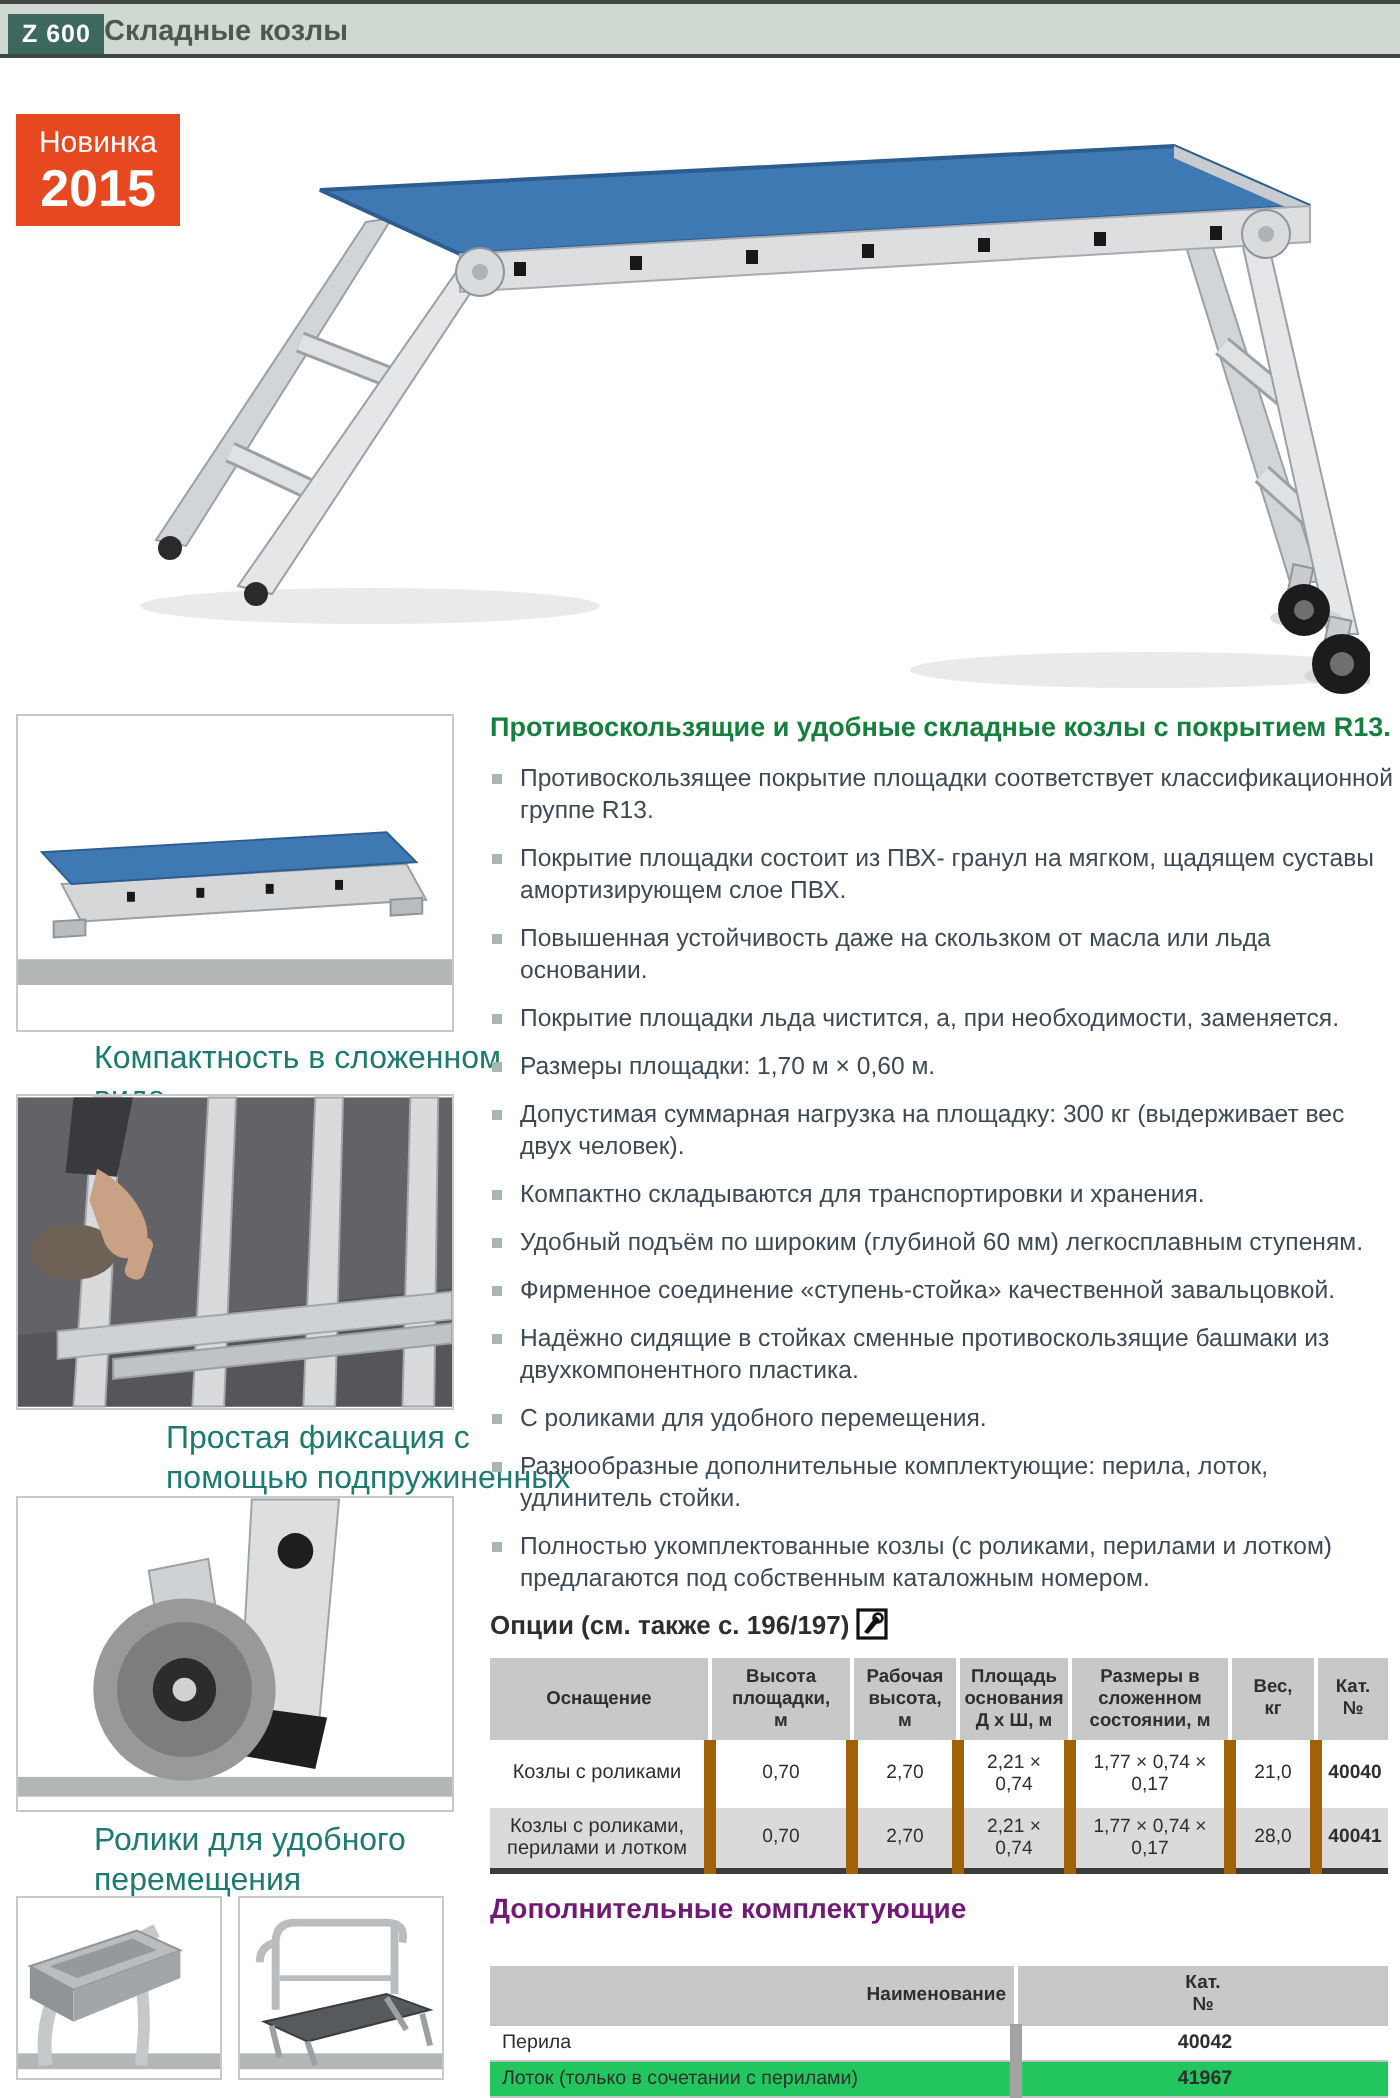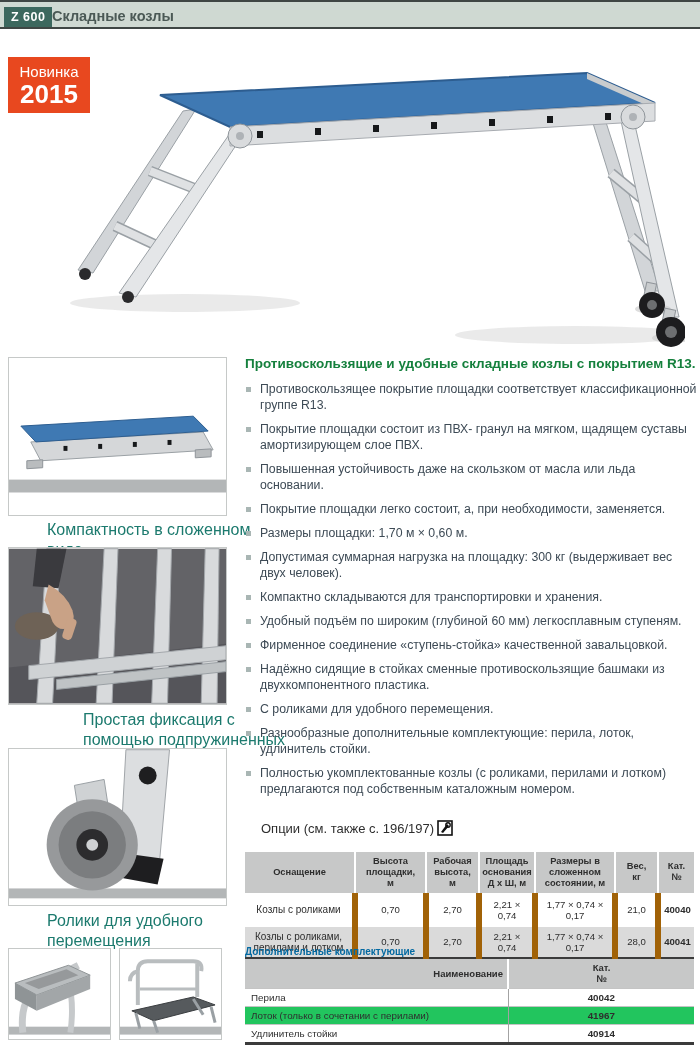--- a/index.html
+++ b/index.html
@@ -33,41 +33,41 @@
   .caption3{top:911px;}
   
   .features{position:absolute;left:245px;top:356px;width:452px;}
   .features-heading{font-size:13.5px;color:#15803d;font-weight:bold;margin:0 0 11px 0;}
   ul.bullets{list-style:none;margin:0;padding:0;}
   ul.bullets li{position:relative;padding-left:15px;font-size:12.3px;line-height:1.3;
     color:#3d4a55;margin-bottom:8px;}
   ul.bullets li::before{content:"";position:absolute;left:1px;top:5px;width:5px;height:5px;background:#a9b6b4;}
   
   .options{position:absolute;left:245px;top:804px;width:449px;}
-  .options-heading{font-size:13px;font-weight:normal;color:#2e2e2e;display:flex;align-items:center;gap:3px;margin:16px;}
+  .options-heading{font-size:13px;font-weight:bold;color:#2e2e2e;display:flex;align-items:center;gap:3px;margin:0;}
   .config-icon{width:16px;height:16px;flex:0 0 auto;}
   table{border-collapse:collapse;table-layout:fixed;}
   .opt-table{width:449px;margin-top:9px;border-bottom:3px solid #3b3b3b;}
   .opt-table th{background:#c7c8c8;font-weight:bold;font-size:9.3px;line-height:1.18;color:#2e2e2e;
     text-align:center;vertical-align:middle;padding:4px 1px;border-left:2px solid #fff;white-space:pre-line;}
   .opt-table th:first-child{border-left:none;}
   .opt-table td{font-size:9.6px;color:#2e2e2e;text-align:center;vertical-align:middle;
     padding:4px 1px;border-left:6px solid #a16207;border-top:2px solid #fff;white-space:pre-line;}
   .opt-table td:first-child{border-left:none;font-size:10px;}
   .opt-table tr.alt td{background:#dadada;}
   .cat-num{font-weight:bold;}
   
   .accessories{position:absolute;left:245px;top:946px;width:449px;}
-  .accessories-heading{font-size:10px;font-weight:bold;color:#0369a1;margin:0 0 2px 0;}
+  .accessories-heading{font-size:14px;font-weight:bold;color:#701a75;margin:0 0 21px 0;}
   .acc-table{width:449px;border-bottom:3px solid #3b3b3b;}
   .acc-table th{background:#c7c8c8;font-weight:bold;font-size:9.5px;line-height:1.2;color:#2e2e2e;
     vertical-align:middle;padding:3px 4px;white-space:pre-line;border-left:2px solid #fff;}
   .acc-table th:first-child{text-align:right;padding-left:6px;border-left:none;}
   .acc-table th.cat-col{text-align:center;}
-  .acc-table td{font-size:9.8px;color:#2e2e2e;padding:3px 4px;border-top:1px solid #c4c4c4;border-left:1px solid #a3a3a3;}
+  .acc-table td{font-size:9.8px;color:#2e2e2e;padding:3px 4px;border-top:1px solid #c4c4c4;border-left:6px solid #a3a3a3;}
   .acc-table td:first-child{padding-left:6px;border-left:none;}
   .acc-table td.cat-col{text-align:center;}
   .acc-table tr.alt td{background:#22c55e;}
 </style>
 </head>
 <body>
 
 <div class="header-bar"></div>
 <div class="model-box">Z 600</div>
 <div class="header-title">Складные козлы</div>
@@ -216,21 +216,21 @@
     <line x1="74" y1="50" x2="84" y2="66" stroke="#9aa0a4" stroke-width="3"></line>
   </svg>
 </div>
 
 <div class="features">
   <h2 class="features-heading">Противоскользящие и удобные складные козлы с покрытием R13.</h2>
   <ul class="bullets">
     <li>Противоскользящее покрытие площадки соответствует классификационной группе R13.</li>
     <li>Покрытие площадки состоит из ПВХ- гранул на мягком, щадящем суставы амортизирующем слое ПВХ.</li>
     <li>Повышенная устойчивость даже на скользком от масла или льда основании.</li>
-    <li>Покрытие площадки легко состоит, а, при необходимости, заменяется.</li>
+    <li>Покрытие площадки льда чистится, а, при необходимости, заменяется.</li>
     <li>Размеры площадки: 1,70 м × 0,60 м.</li>
     <li>Допустимая суммарная нагрузка на площадку: 300 кг (выдерживает вес двух человек).</li>
     <li>Компактно складываются для транспортировки и хранения.</li>
     <li>Удобный подъём по широким (глубиной 60 мм) легкосплавным ступеням.</li>
     <li>Фирменное соединение «ступень-стойка» качественной завальцовкой.</li>
     <li>Надёжно сидящие в стойках сменные противоскользящие башмаки из двухкомпонентного пластика.</li>
     <li>С роликами для удобного перемещения.</li>
     <li>Разнообразные дополнительные комплектующие: перила, лоток, удлинитель стойки.</li>
     <li>Полностью укомплектованные козлы (с роликами, перилами и лотком) предлагаются под собственным каталожным номером.</li>
   </ul>

